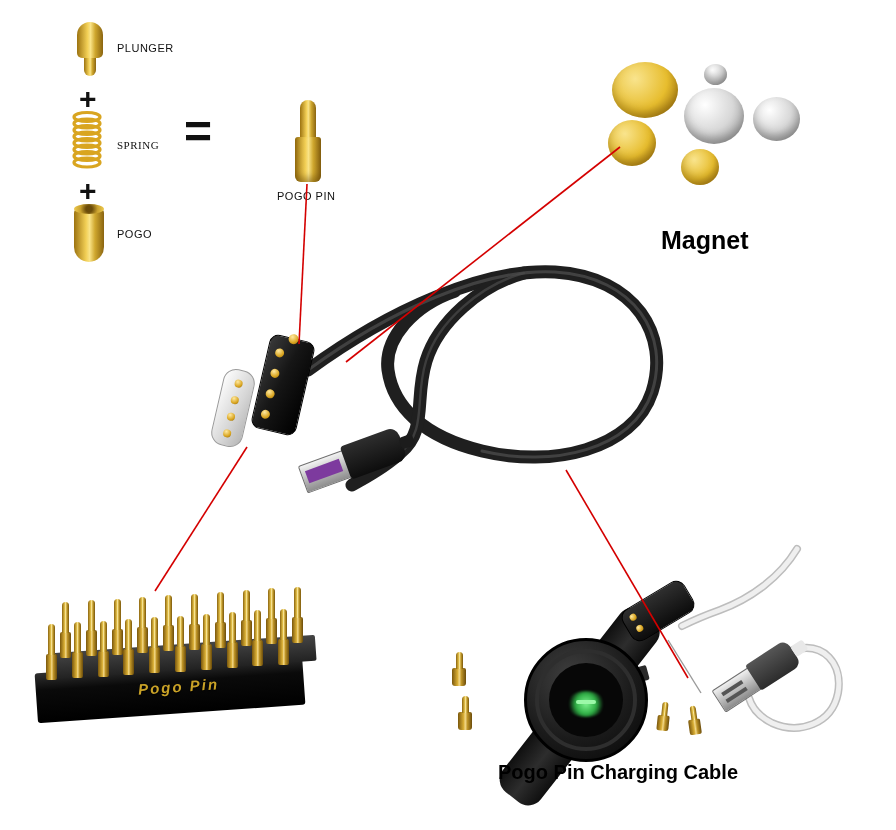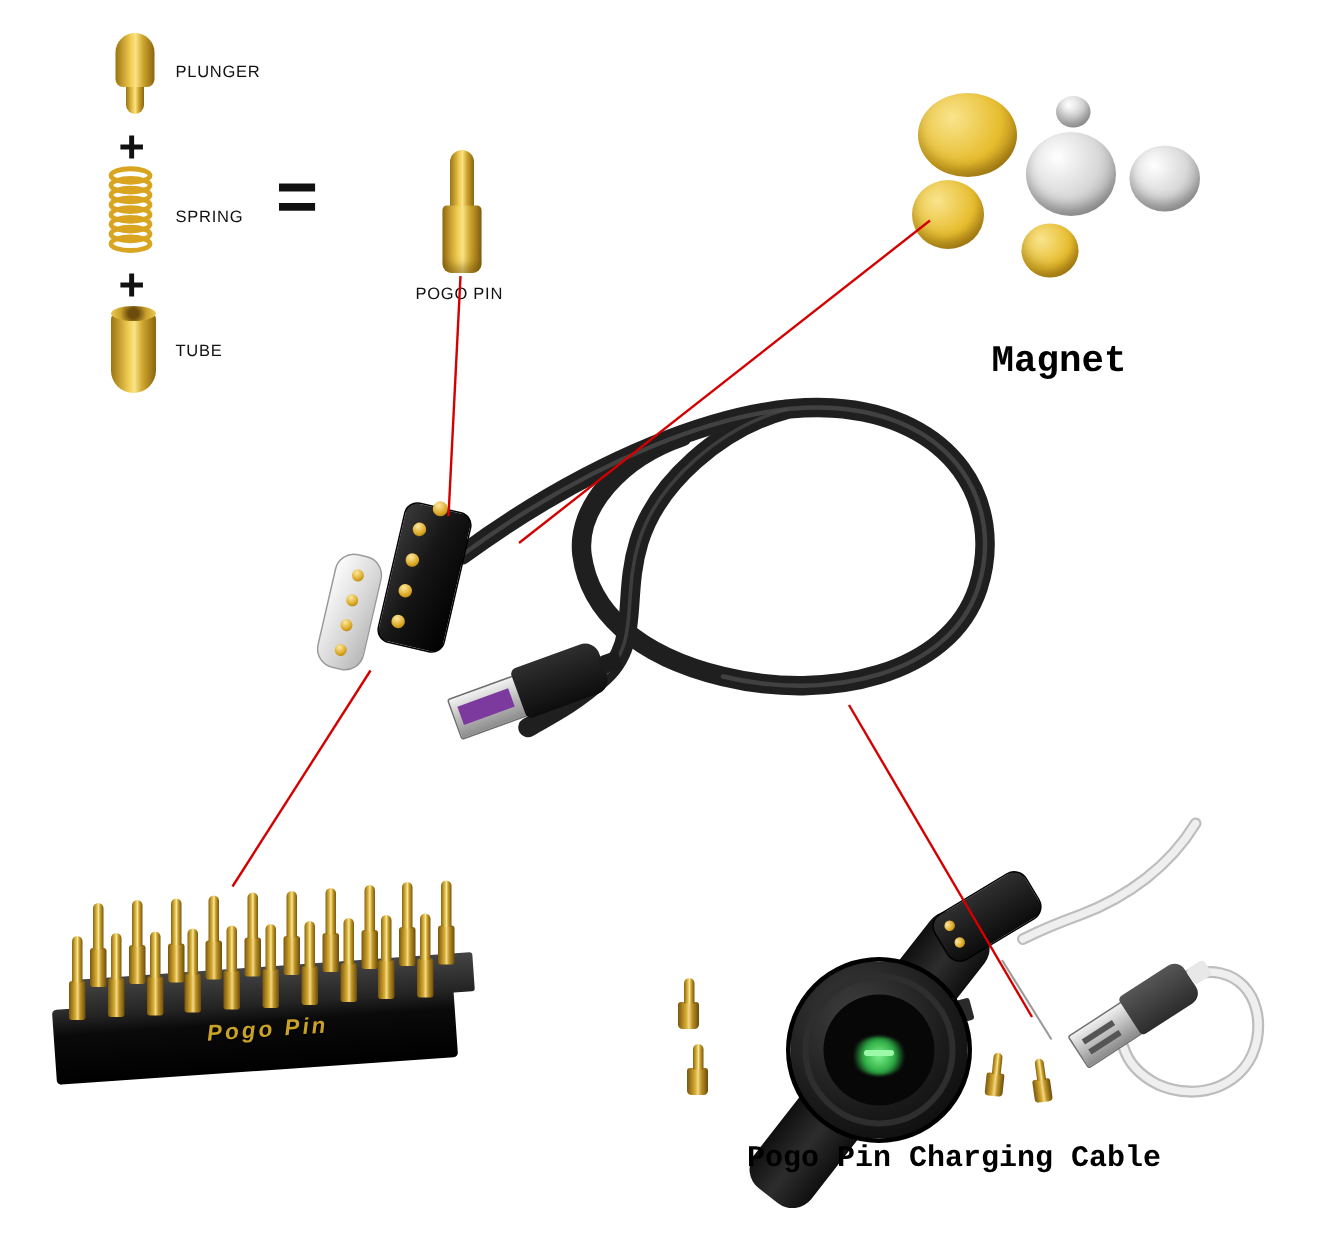--- a/index.html
+++ b/index.html
@@ -1,20 +1,20 @@
 <!DOCTYPE html>
 <html><head>
 <meta charset="utf-8">
 <style>
   html,body{margin:0;padding:0;background:#fff;}
   #stage{position:relative;width:896px;height:830px;background:#fff;overflow:hidden;
          font-family:"Liberation Sans",sans-serif;}
   .abs{position:absolute;}
   .lbl-sm{font-size:11px;color:#111;letter-spacing:.5px;font-weight:400;}
-  .lbl-big{font-weight:bold;color:#000;font-family:Liberation Mono, monospace;}
+  .lbl-big{font-weight:bold;color:#000;}
   .plus{font-size:30px;font-weight:bold;color:#111;line-height:1;}
   .disc{position:absolute;border-radius:50%;}
   .disc.gold{background:radial-gradient(circle at 35% 30%,#f9e48d,#e7bd2e 55%,#b08414 85%,#8a6410);
              box-shadow:inset 0 -6px 8px rgba(90,60,0,.35);}
   .disc.silver{background:radial-gradient(circle at 35% 30%,#ffffff,#d8d8d8 50%,#a8a8a8 85%,#8f8f8f);
              box-shadow:inset 0 -6px 8px rgba(0,0,0,.25);}
   .goldbody{background:linear-gradient(90deg,#9c7310,#f2cf55 40%,#f9e387 52%,#cfa72e 70%,#8a6410);}
   .gdot{position:absolute;width:8px;height:8px;border-radius:50%;
         background:radial-gradient(circle at 35% 30%,#ffe9a0,#d9a520 60%,#8a6410);}
   svg{position:absolute;left:0;top:0;pointer-events:none;}
@@ -47,32 +47,32 @@
       <ellipse cx="17" cy="7" rx="13" ry="4.5"></ellipse>
       <ellipse cx="17" cy="13.5" rx="13" ry="4.5"></ellipse>
       <ellipse cx="17" cy="20" rx="13" ry="4.5"></ellipse>
       <ellipse cx="17" cy="26.5" rx="13" ry="4.5"></ellipse>
       <ellipse cx="17" cy="33" rx="13" ry="4.5"></ellipse>
       <ellipse cx="17" cy="39.5" rx="13" ry="4.5"></ellipse>
       <ellipse cx="17" cy="46" rx="13" ry="4.5"></ellipse>
       <ellipse cx="17" cy="52.5" rx="13" ry="4.5"></ellipse>
     </g>
   </svg>
-  <div class="abs lbl-sm" style="left:117px;top:139px;">SPRING</div>
+  <div class="abs lbl-sm" style="left:117px;top:139px;font-family:Liberation Serif, serif;">SPRING</div>
 
   <div class="abs" style="left:184px;top:108px;font-size:48px;font-weight:900;color:#111;line-height:1;">=</div>
 
   <div class="abs plus" style="left:79px;top:176px;">+</div>
 
   <div class="abs" style="left:73px;top:204px;width:32px;height:60px;">
     <div class="goldbody" style="position:absolute;left:1px;top:4px;width:30px;height:54px;border-radius:5px 5px 15px 15px;"></div>
     <div style="position:absolute;left:1px;top:0;width:30px;height:10px;border-radius:50%;
                 background:radial-gradient(circle at 50% 50%,#6b4c0a 20%,#caa22e 55%,#f2cf55);"></div>
   </div>
-  <div class="abs lbl-sm" style="left:117px;top:228px;">TUBE</div>
+  <div class="abs lbl-sm" style="left:117px;top:228px;">POGO</div>
 
   <div class="abs" style="left:291px;top:100px;width:34px;height:82px;">
     <div class="goldbody" style="position:absolute;left:9px;top:0;width:16px;height:38px;border-radius:8px 8px 0 0;"></div>
     <div class="goldbody" style="position:absolute;left:4px;top:37px;width:26px;height:45px;border-radius:3px 3px 6px 6px;
                 box-shadow:inset 0 -5px 6px rgba(90,60,0,.4);"></div>
   </div>
   <div class="abs lbl-sm" style="left:277px;top:190px;">POGO PIN</div>
 
   <div class="disc gold" style="left:612px;top:62px;width:66px;height:56px;"></div>
   <div class="disc silver" style="left:704px;top:64px;width:23px;height:21px;"></div>

